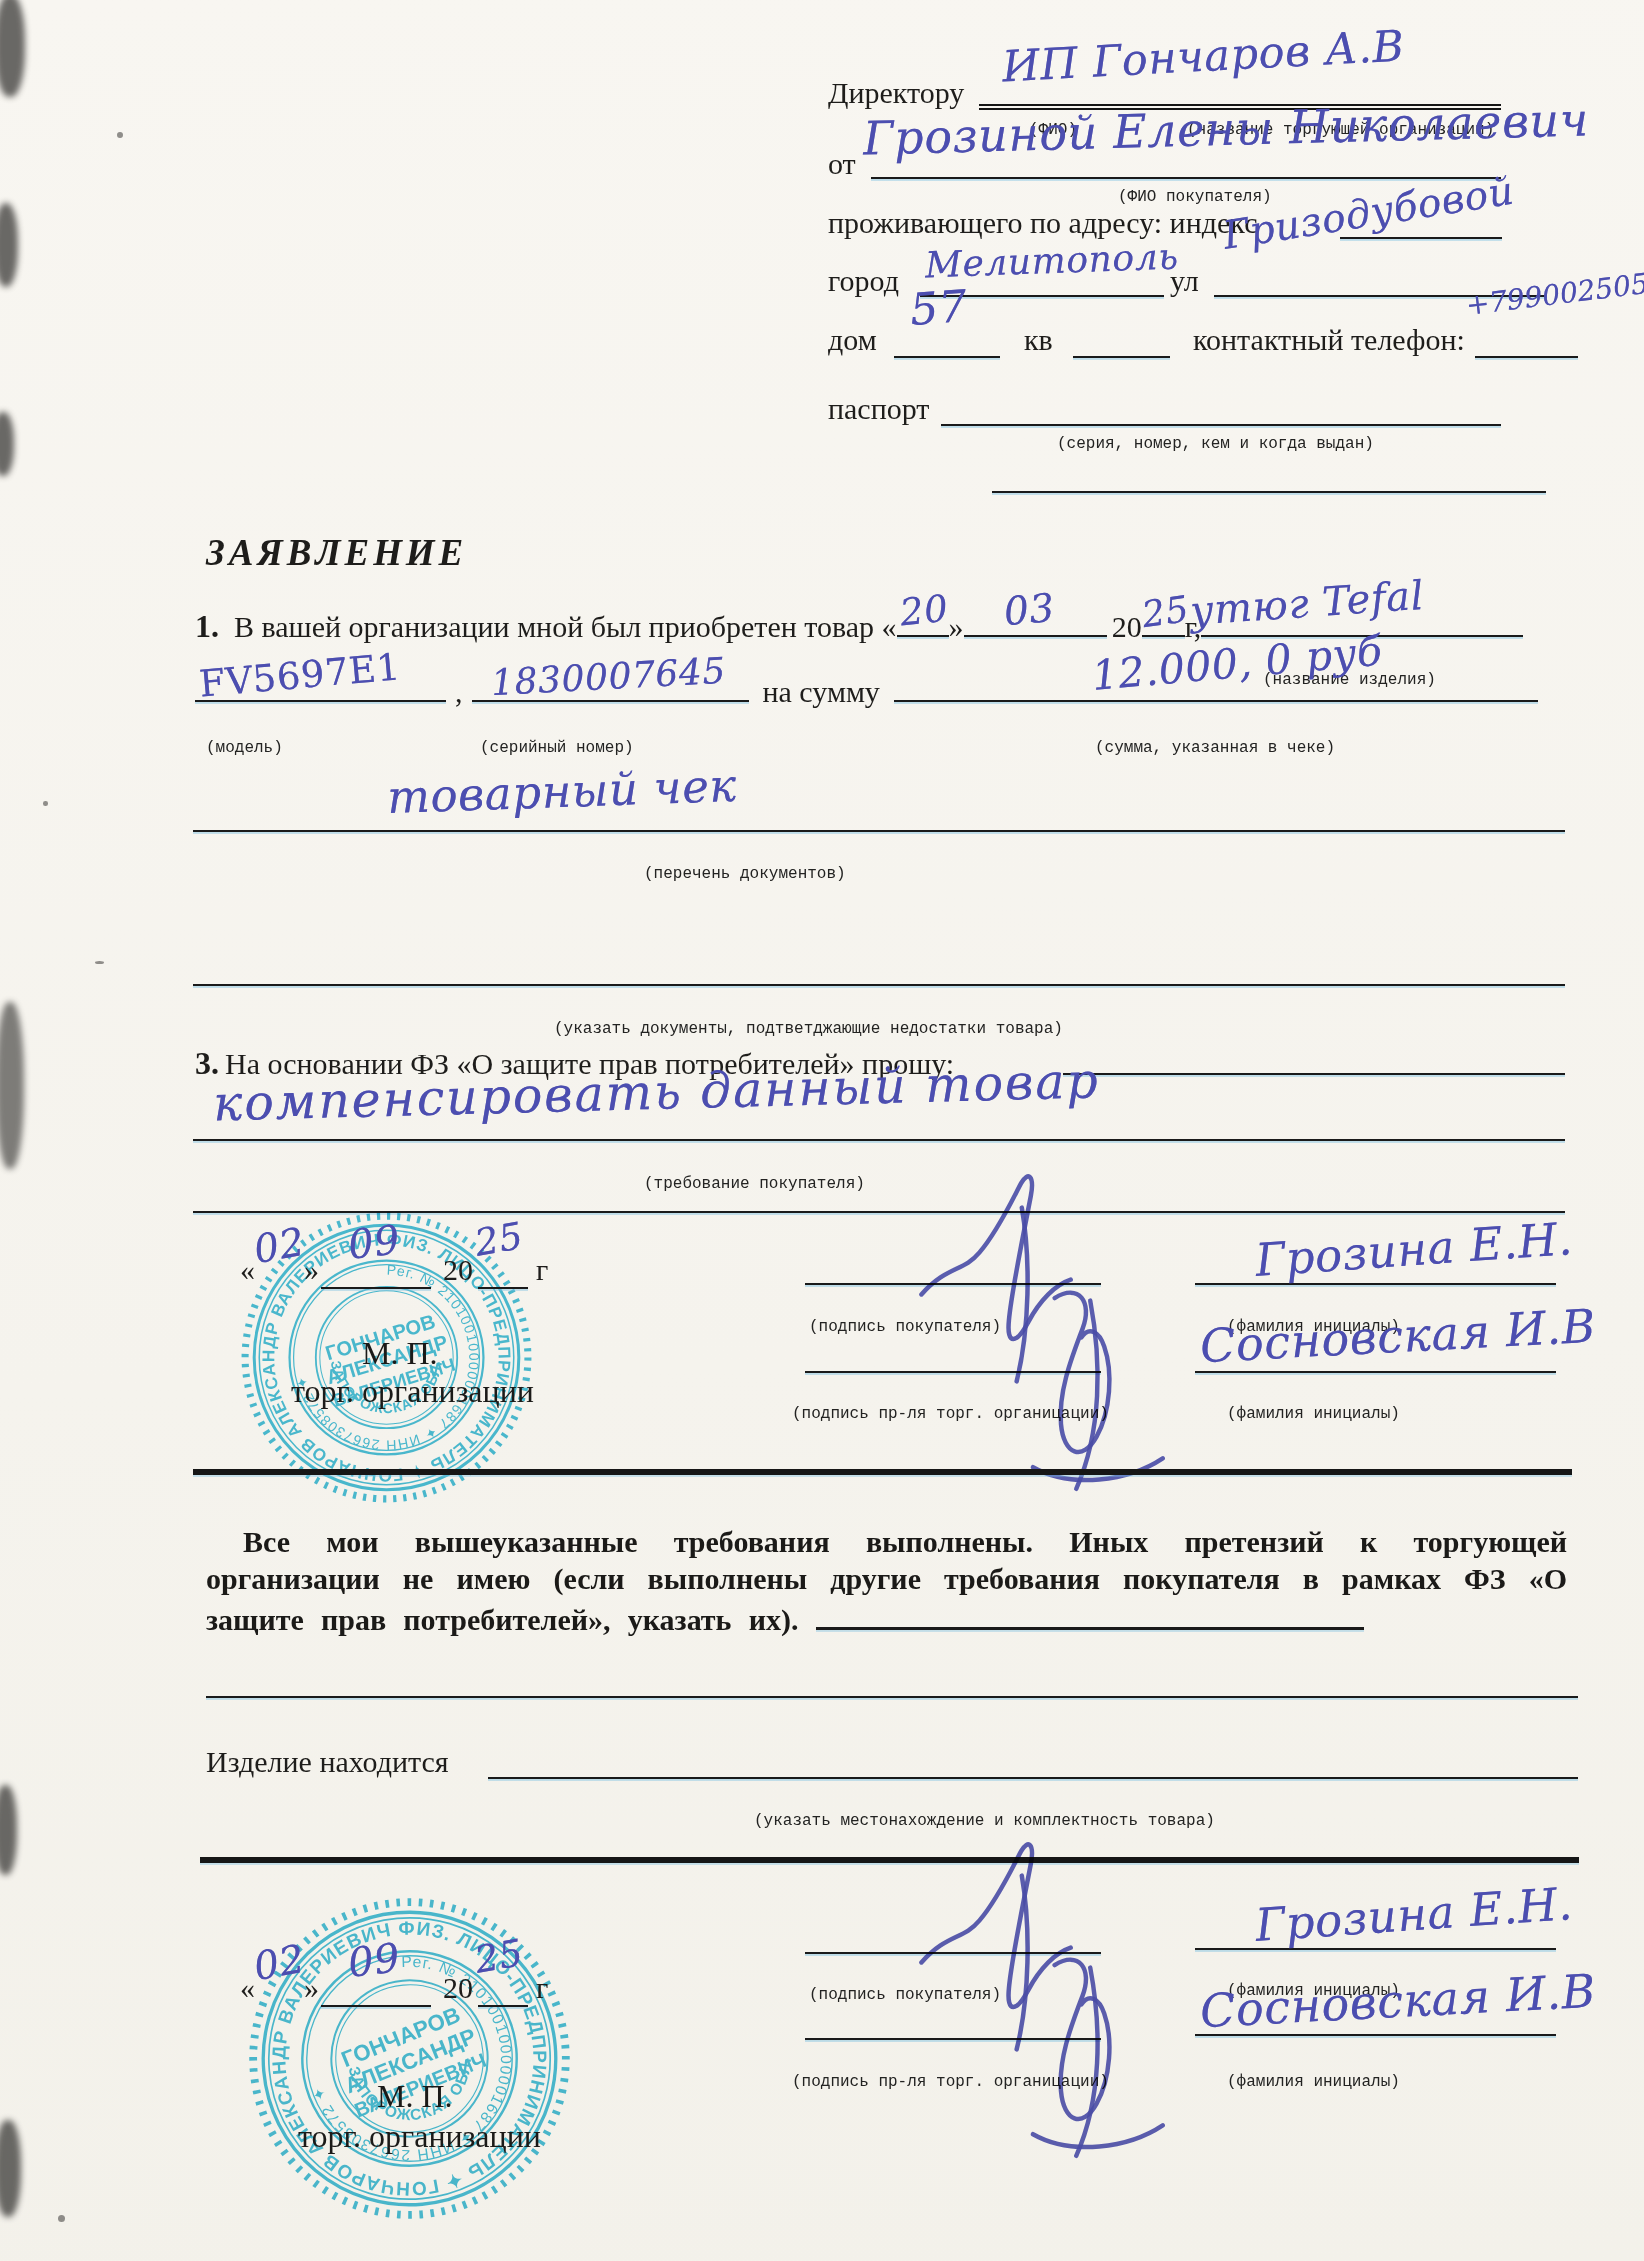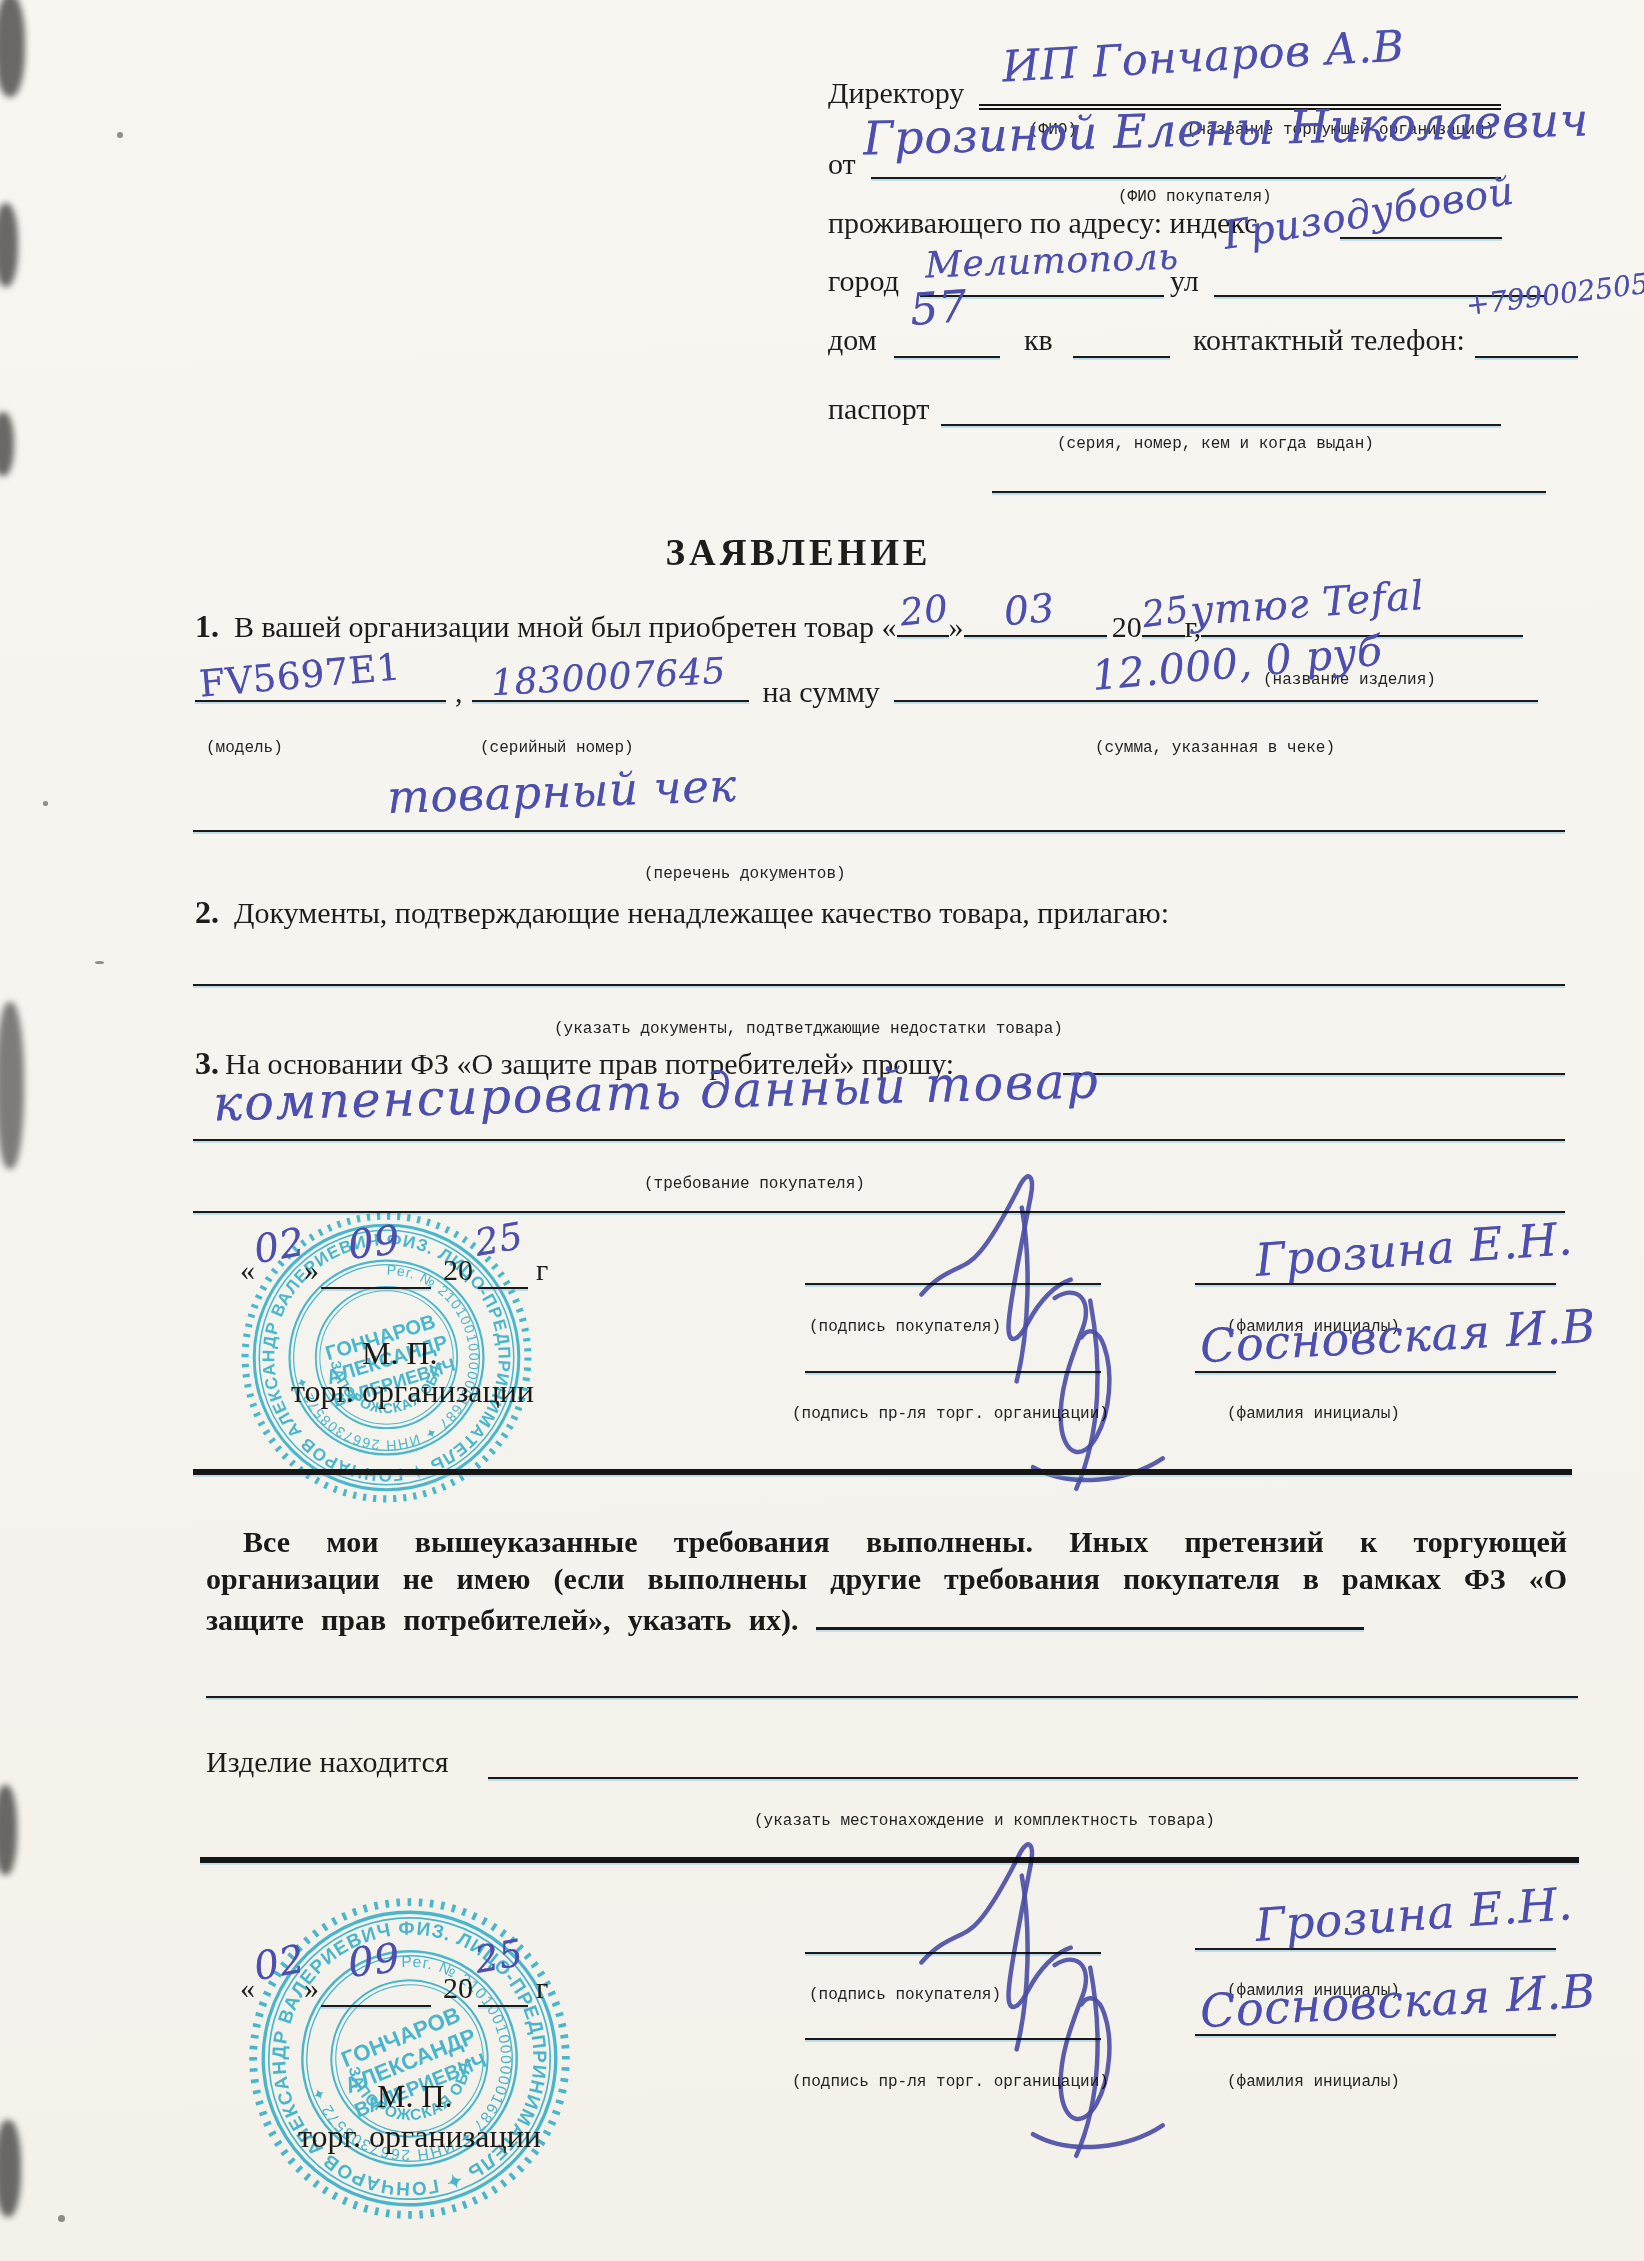--- a/index.html
+++ b/index.html
@@ -86,41 +86,38 @@
   <div class="line" style="left:1073px; top:356px; width:97px;"></div>
   <div class="lbl" style="left:1193px; top:323px;">контактный телефон:</div>
   <span class="hw" style="left:1468px; top:289px; font-size:28px; letter-spacing:0; transform:rotate(-7deg); transform-origin:left bottom;">+79900250533</span>
   <div class="line" style="left:1475px; top:356px; width:103px;"></div>
 
   <div class="lbl" style="left:828px; top:392px;">паспорт</div>
   <div class="line" style="left:941px; top:424px; width:560px;"></div>
   <div class="cap" style="left:1057px; top:435px;">(серия, номер, кем и когда выдан)</div>
   <div class="line" style="left:992px; top:491px; width:554px;"></div>
 
-  <div class="lbl" style="left:193px; top:533px; width:1211px; text-align:center; font-size:37px; font-weight:bold; letter-spacing:3.9px;">ЗАЯВЛЕНИЕ</div>
+  <div class="lbl" style="left:206px; top:533px; width:1211px; font-size:37px; font-weight:bold; letter-spacing:3.9px;font-style:italic;">ЗАЯВЛЕНИЕ</div>
 
   <div class="row" style="left:195px; top:600px; width:1392px;">
     <span class="num">1.</span><span> </span><span>В вашей организации мной был приобретен товар «</span><span class="blank" style="width:52px;"><span class="hw" style="left:3.9px; font-size:37px; transform:rotate(-6deg);">20</span></span><span>»</span><span class="blank" style="width:143px;"><span class="hw" style="left:40px; font-size:39px; transform:rotate(-5deg);">03</span></span><span style="margin-left:5.2px;">20</span><span class="blank" style="width:43px;"><span class="hw" style="left:0; font-size:36px; transform:rotate(-8deg);">25</span></span><span>г,</span><span class="blank" style="width:322px;"><span class="hw" style="left:-9px; bottom:1.3px; font-size:40px; transform:rotate(-4deg); transform-origin:left bottom;">утюг Tefal</span></span>
   </div>
   <div class="cap c" style="left:1263px; top:647px; width:303px;">(название изделия)</div>
 
   <div class="row" style="left:195px; top:665px; width:1392px;">
     <span class="blank" style="width:251px;"><span class="hw" style="left:3.9px; font-size:37px; transform:rotate(-5deg); font-style:normal;">FV5697E1</span></span><span style="margin:0 9px;">,</span><span class="blank" style="width:277px;"><span class="hw" style="left:19.3px; font-size:36px; transform:rotate(-3deg);">1830007645</span></span><span style="margin:0 14px;">на сумму</span><span class="blank" style="width:644px;"><span class="hw" style="left:200px; bottom:0px; font-size:41px; transform:rotate(-5deg); transform-origin:left bottom;">12.000, 0 руб</span></span>
   </div>
   <div class="cap c" style="left:206px; top:715px; width:232px;">(модель)</div>
   <div class="cap c" style="left:480px; top:715px; width:277px;">(серийный номер)</div>
   <div class="cap c" style="left:1095px; top:715px; width:361px;">(сумма, указанная в чеке)</div>
 
   <span class="hw" style="left:387px; top:765px; font-size:45px; transform:rotate(-2deg);">товарный чек</span>
   <div class="line" style="left:193px; top:830px; width:1372px;"></div>
   <div class="cap c" style="left:644px; top:841px; width:387px;">(перечень документов)</div>
 
-  <div class="row" style="left:195px; top:894px;">
-    <span class="num">2.</span><span> </span><span>Документы, подтверждающие ненадлежащее качество товара, прилагаю:</span>
-  </div>
   <div class="line" style="left:193px; top:984px; width:1372px;"></div>
   <div class="cap c" style="left:554px; top:996px; width:580px;">(указать документы, подтветджающие недостатки товара)</div>
 
   <div class="row" style="left:195px; top:1045px;">
     <span class="num">3.</span><span> </span><span>На основании ФЗ «О защите прав потребителей» прошу:</span>
   </div>
   <div class="line" style="left:1063px; top:1073px; width:502px;"></div>
   <span class="hw" style="left:213px; top:1064px; font-size:49px; transform:rotate(-1.5deg); letter-spacing:1.9px;">компенсировать данный товар</span>
   <div class="line" style="left:193px; top:1139px; width:1372px;"></div>
   <div class="cap c" style="left:644px; top:1151px; width:387px;">(требование покупателя)</div>

